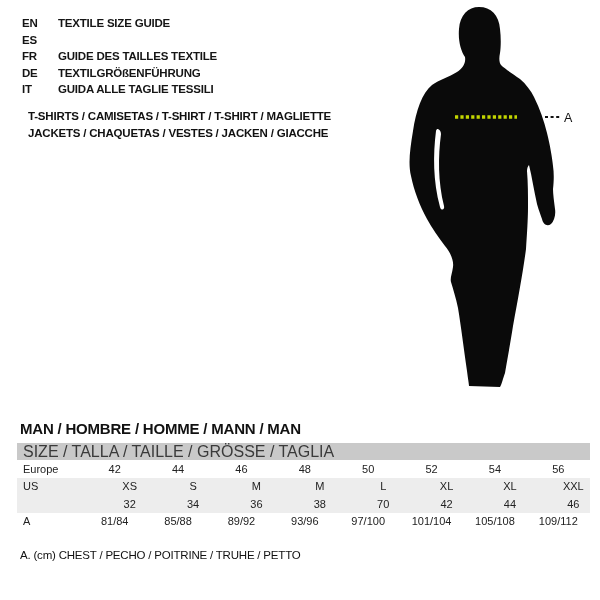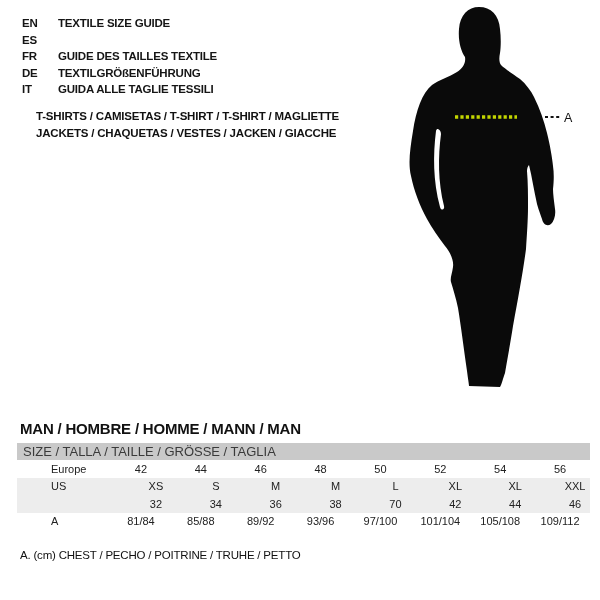--- a/index.html
+++ b/index.html
@@ -7,35 +7,35 @@
     position:relative;width:600px;height:600px;background:#ffffff;
     font-family:"Liberation Sans","DejaVu Sans",sans-serif;
     color:#161616;overflow:hidden;
   }
   
   .lang-list{position:absolute;left:22px;top:15px;font-size:11.5px;font-weight:bold;
     line-height:16.6px;letter-spacing:-0.2px;color:#151515;}
   .lang-row{display:flex;}
   .lang-code{width:36px;flex:0 0 36px;}
   
-  .garments{position:absolute;left:36px;top:108px;font-size:11.5px;font-weight:bold;
+  .garments{position:absolute;left:28px;top:108px;font-size:11.5px;font-weight:bold;
     line-height:17px;letter-spacing:-0.2px;color:#111;}
   
   .figure{position:absolute;left:406px;top:5px;width:172px;height:385px;}
   .figure text{font-family:"Liberation Sans","DejaVu Sans",sans-serif;}
   
   .section-title{position:absolute;left:20px;top:420px;font-size:15px;font-weight:bold;
     letter-spacing:-0.2px;color:#111;}
   
   .size-table{position:absolute;left:17px;top:443px;width:573px;font-size:11px;color:#222;}
   .thead{height:17px;line-height:17px;background:#c9c9c9;padding-left:6px;
-    font-size:13px;color:#3a3a3a;}
+    font-size:16px;color:#3a3a3a;}
   .trow{display:flex;height:17.5px;align-items:center;}
   .trow.shaded{background:#ededed;gap:30px;}
-  .tlabel{width:60px;flex:0 0 60px;padding-left:6px;margin-left:28px;}
+  .tlabel{width:60px;flex:0 0 60px;padding-left:6px;}
   .tcell{flex:1;text-align:center;}
   
   .footnote{position:absolute;left:20px;top:549px;font-size:11.5px;font-weight:normal;
     letter-spacing:-0.2px;color:#111;}
 </style>
 </head>
 <body>
 
 <div class="canvas">
 

